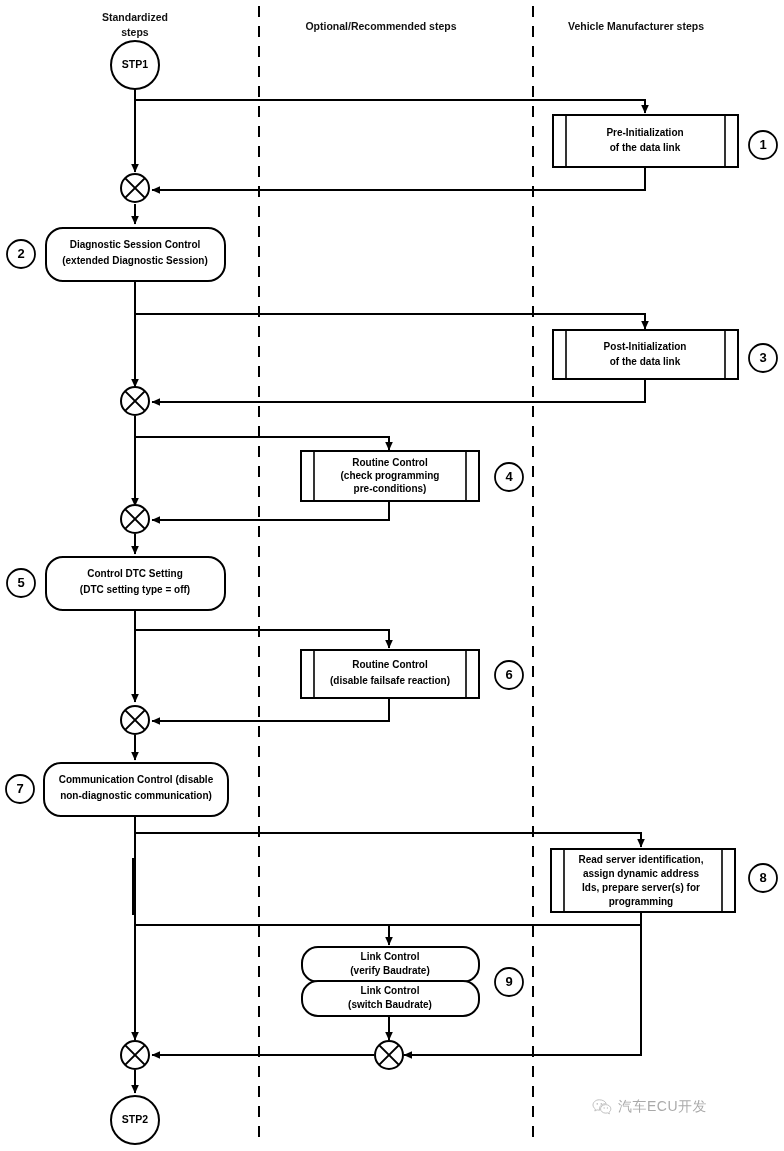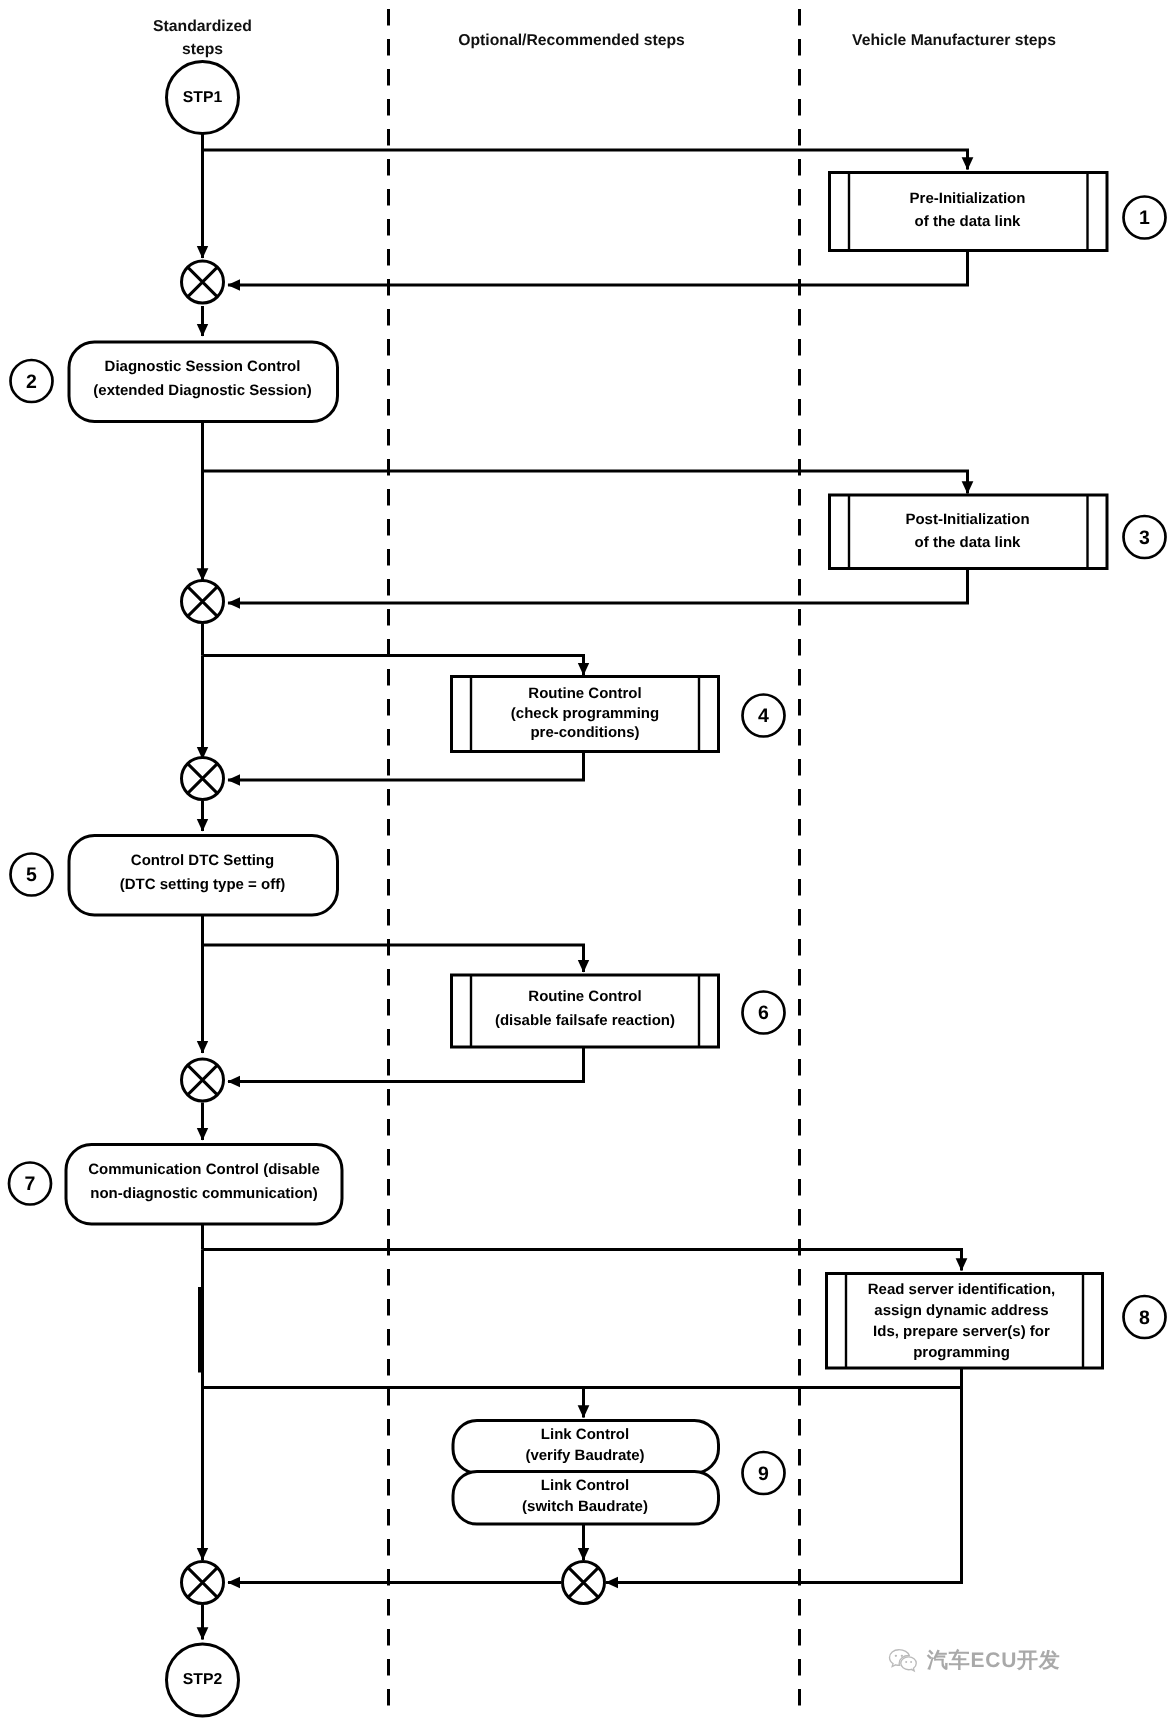--- a/index.html
+++ b/index.html
@@ -99,21 +99,20 @@
     fill: none;
   }
   #watermark {
     position: absolute;
     left: 592px;
     top: 1098px;
     display: flex;
     align-items: center;
     gap: 6px;
     opacity: 0.5;
-    font-weight: bold;
   }
   #watermark .wm-label {
     font-family: "Liberation Sans", sans-serif;
     font-size: 14px;
     color: #555555;
     letter-spacing: 0.5px;
     white-space: nowrap;
   }
   #watermark .wm-icon {
     width: 20px;

